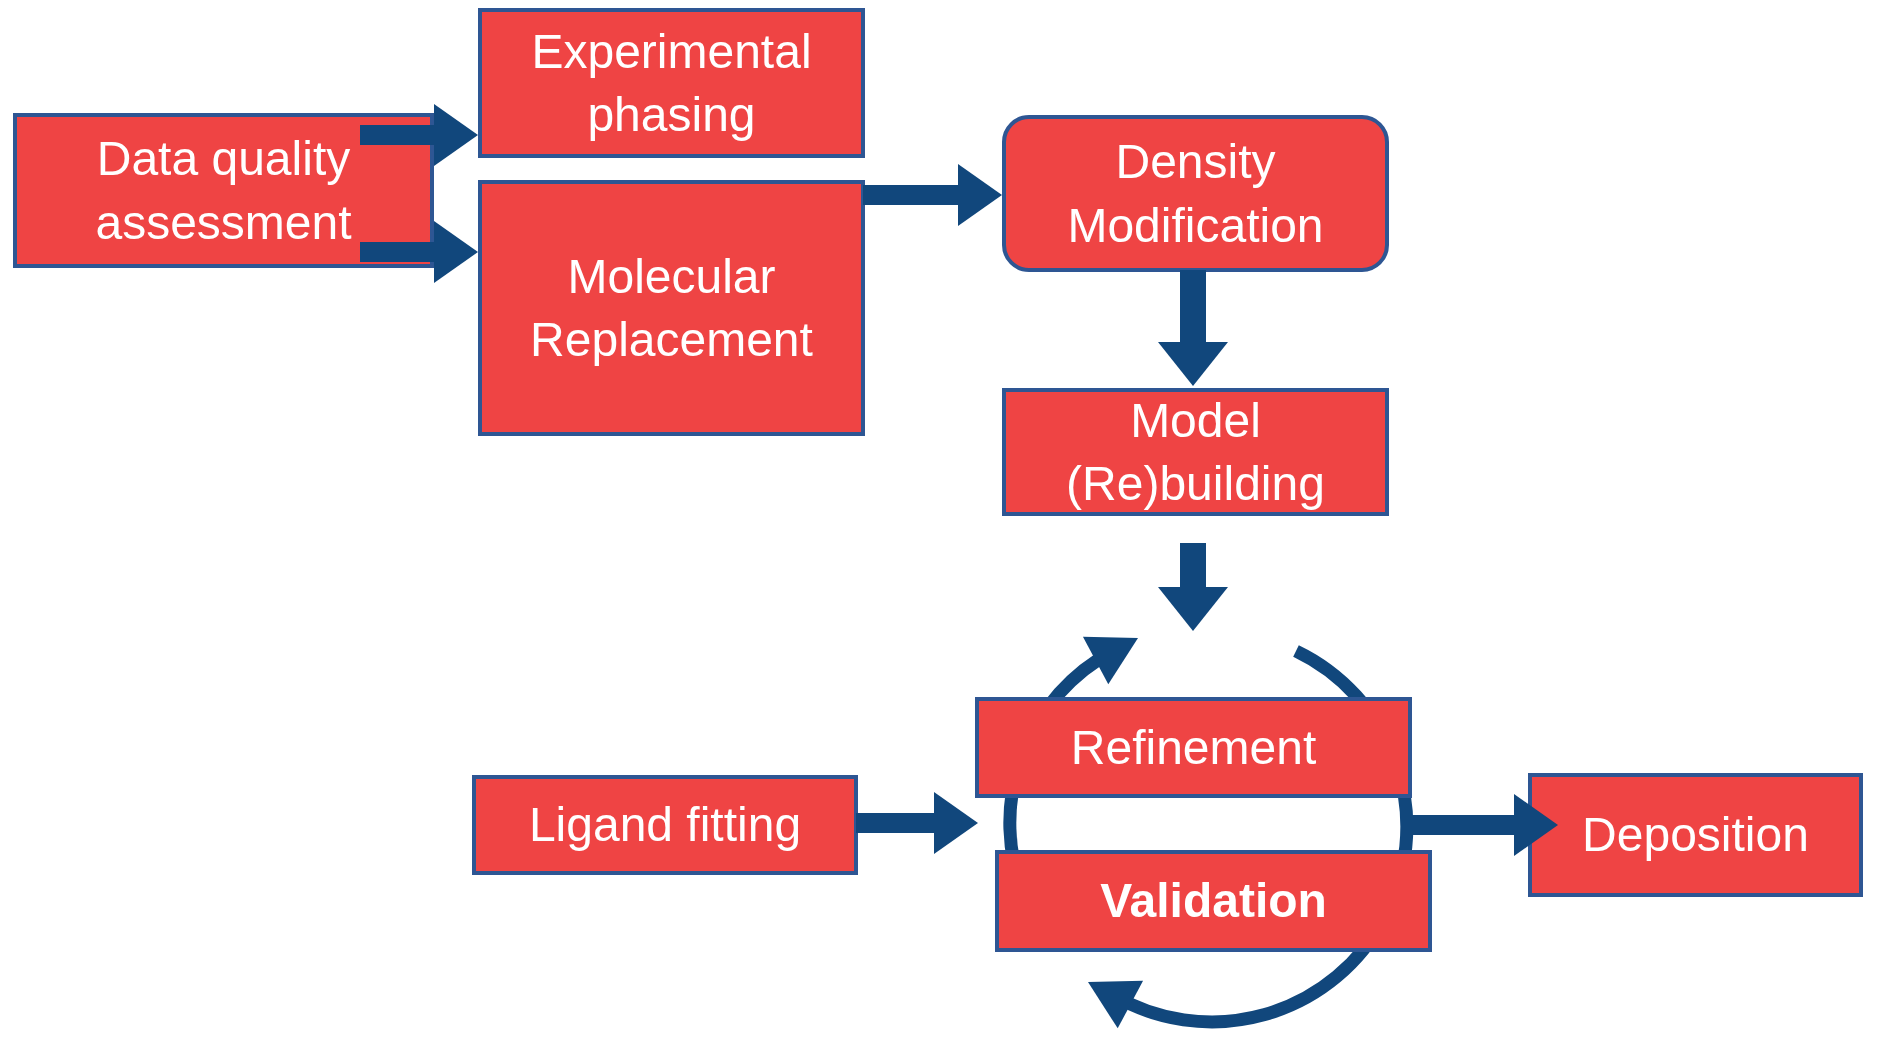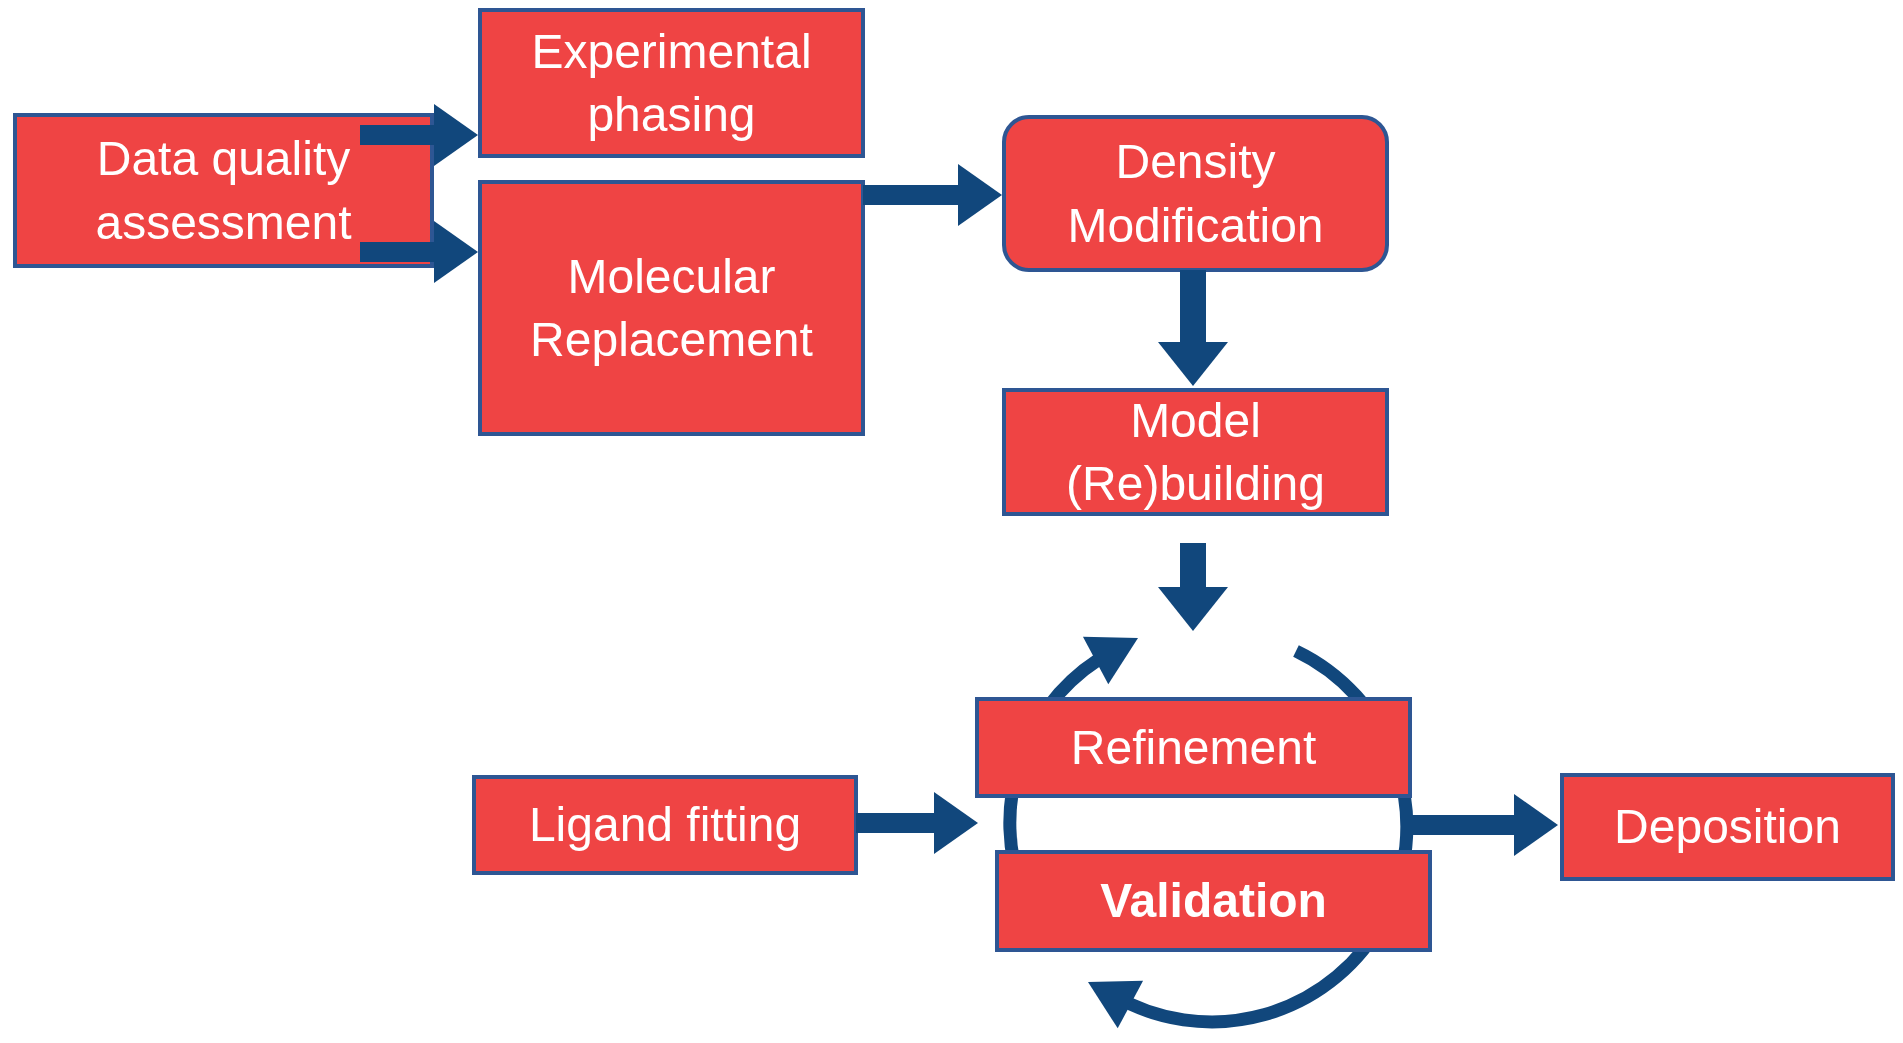--- a/index.html
+++ b/index.html
@@ -69,21 +69,21 @@
 
   <div class="box" style="left:1002px;top:388px;width:387px;height:128px;">Model
 (Re)building</div>
 
   <div class="box" style="left:975px;top:697px;width:437px;height:101px;">Refinement</div>
 
   <div class="box" style="left:995px;top:850px;width:437px;height:102px;font-weight:bold;">Validation</div>
 
   <div class="box" style="left:472px;top:775px;width:386px;height:100px;">Ligand fitting</div>
 
-  <div class="box" style="left:1560px;top:773px;width:335px;height:108px;">Deposition</div>
+  <div class="box" style="left:1528px;top:773px;width:335px;height:124px;">Deposition</div>
 
   <div>
     <div class="shaft-h" style="left:360px;top:125px;width:76px;"></div>
     <div class="head-right" style="left:434px;top:104px;"></div>
   </div>
 
   <div>
     <div class="shaft-h" style="left:360px;top:242px;width:76px;"></div>
     <div class="head-right" style="left:434px;top:221px;"></div>
   </div>

